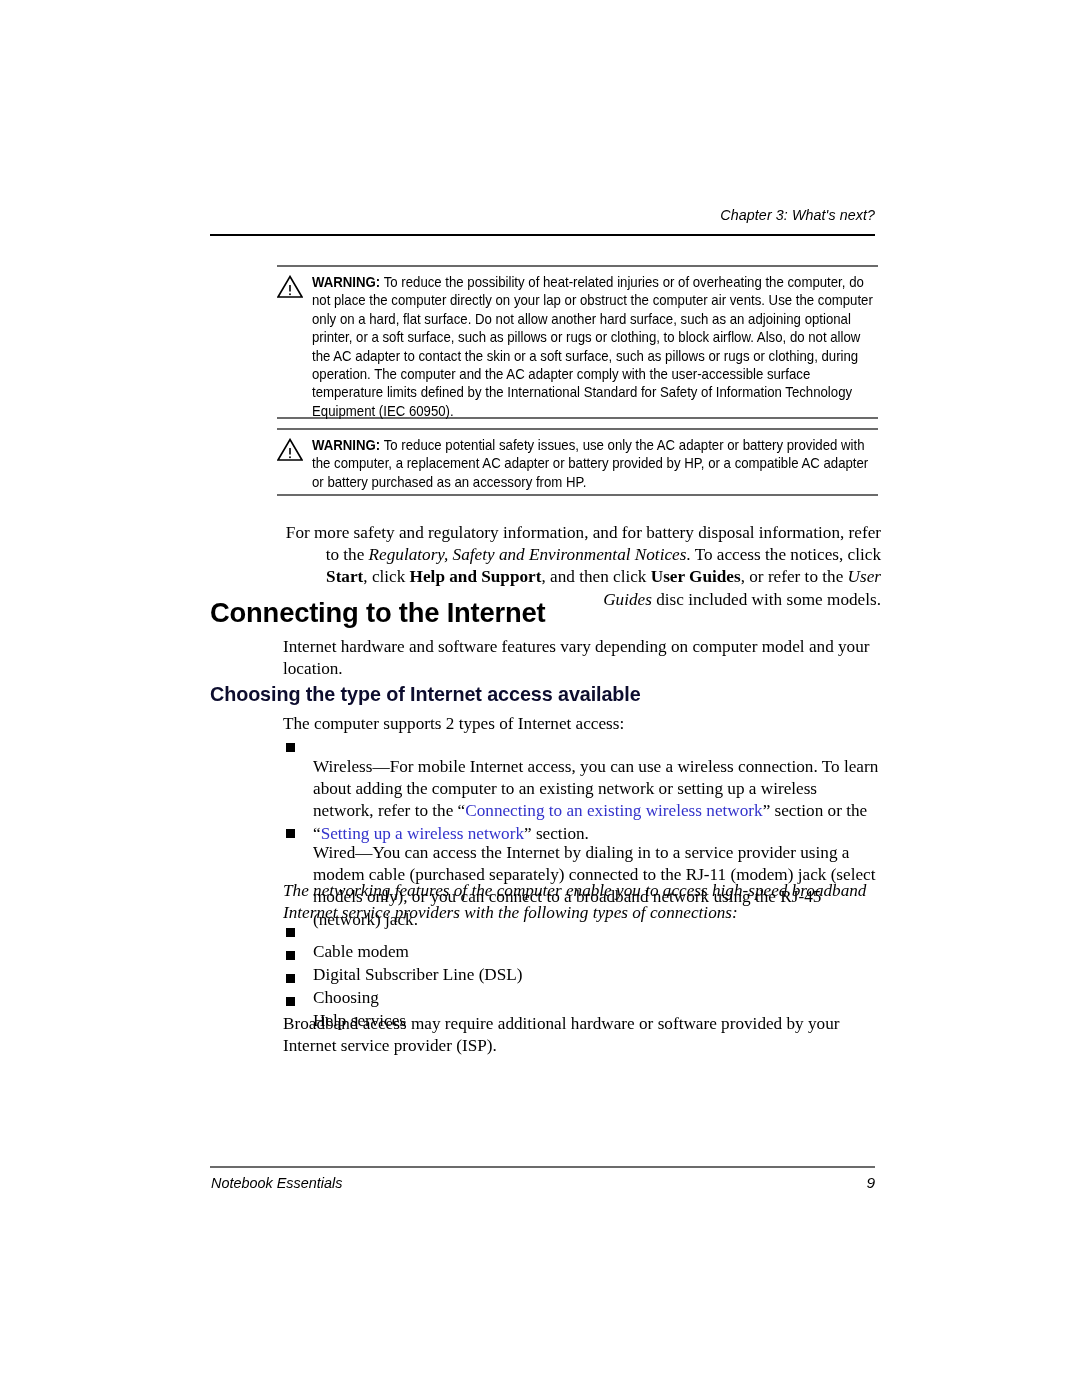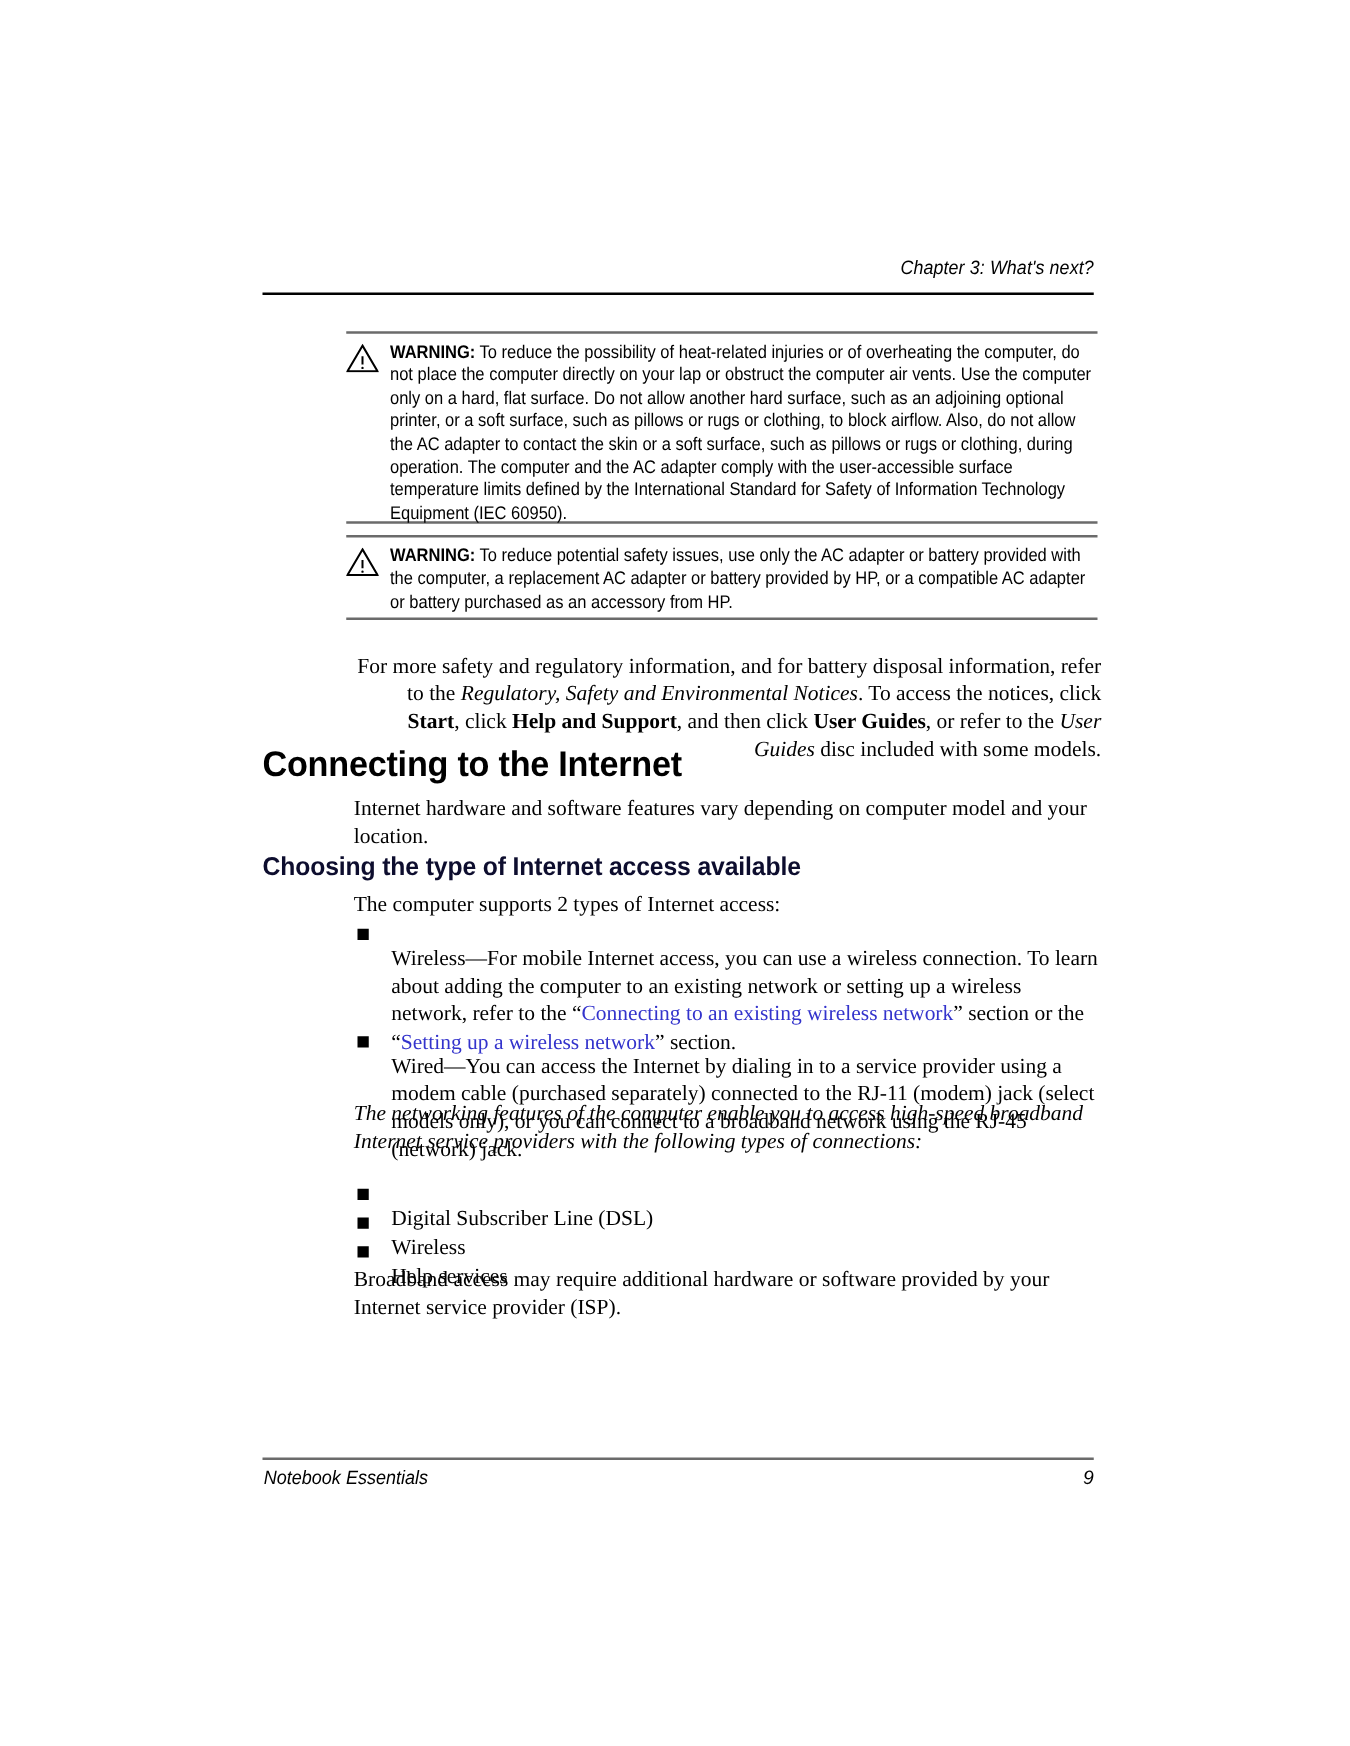--- a/index.html
+++ b/index.html
@@ -259,27 +259,31 @@
     <span class="btext"><span>Wireless—For mobile Internet access, you can use a wireless connection. To learn about adding the computer to an existing network or setting up a wireless network, refer to the “</span><span class="link">Connecting to an existing wireless network</span><span>” section or the “</span><span class="link">Setting up a wireless network</span><span>” section.</span></span>
   </div>
 
   <div class="bullet" style="top:822px;">
     <span class="marker"></span>
     <span class="btext">Wired—You can access the Internet by dialing in to a service provider using a modem cable (purchased separately) connected to the RJ-11 (modem) jack (select models only), or you can connect to a broadband network using the RJ-45 (network) jack.</span>
   </div>
 
   <div class="para" style="top:880px;font-style:italic;">The networking features of the computer enable you to access high-speed broadband Internet service providers with the following types of connections:</div>
 
+  <div class="bullet" style="top:921px;">
+    <span class="marker"></span>
+    <span class="btext">Cable modem</span>
+  </div>
   <div class="bullet" style="top:944px;">
     <span class="marker"></span>
     <span class="btext">Digital Subscriber Line (DSL)</span>
   </div>
   <div class="bullet" style="top:967px;">
     <span class="marker"></span>
-    <span class="btext">Wireless</span>
+    <span class="btext">Choosing</span>
   </div>
   <div class="bullet" style="top:990px;">
     <span class="marker"></span>
     <span class="btext">Help services</span>
   </div>
 
   <div class="para" style="top:1013px;">Broadband access may require additional hardware or software provided by your Internet service provider (ISP).</div>
 
   <div class="footer-rule"></div>
   <div class="footer-left">Notebook Essentials</div>

